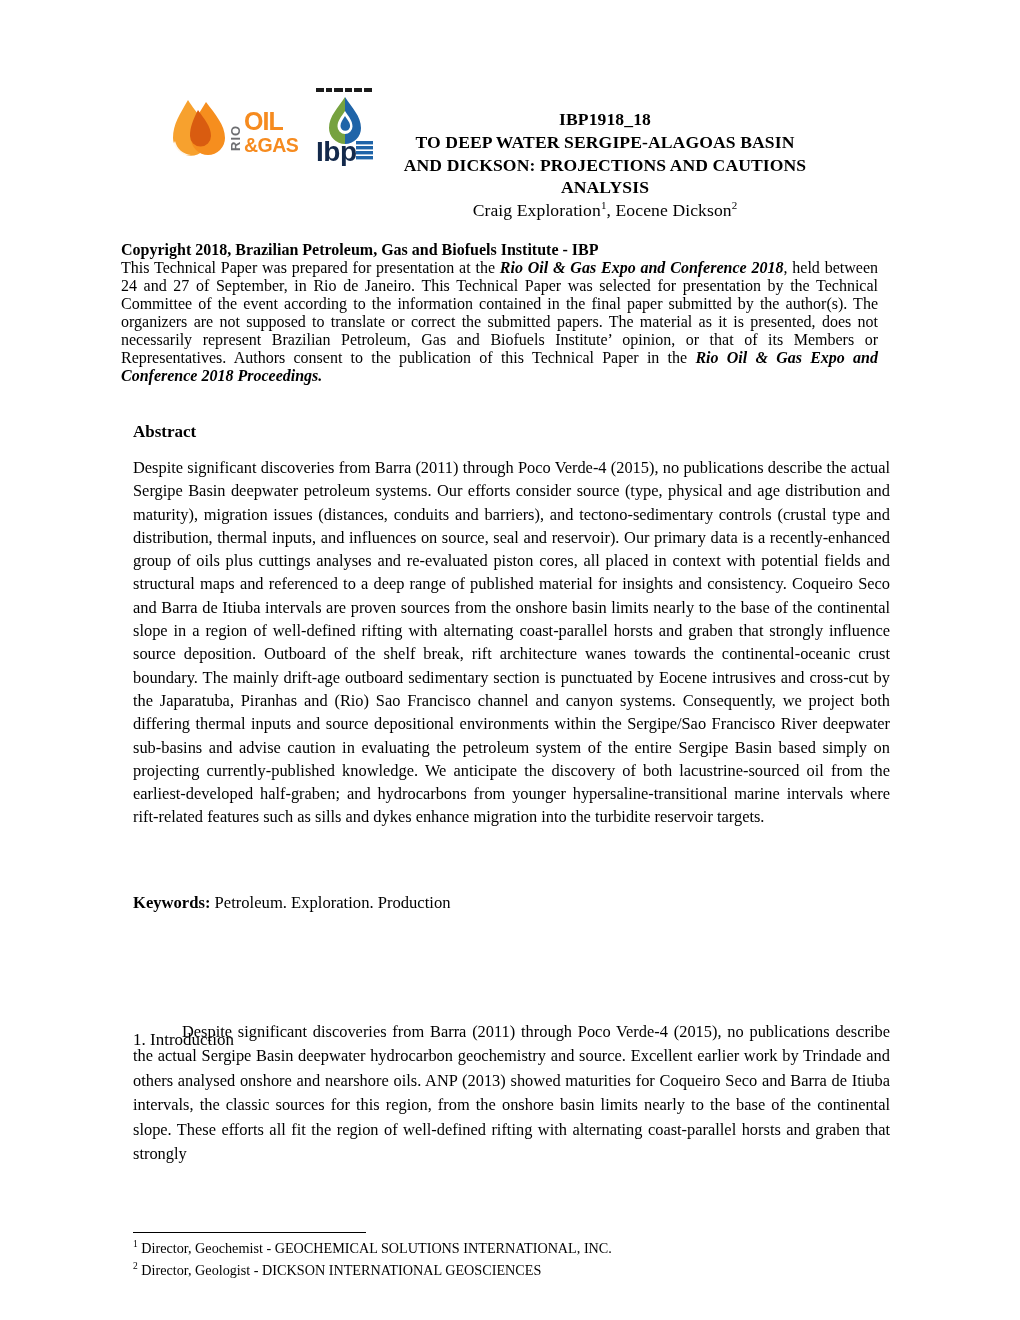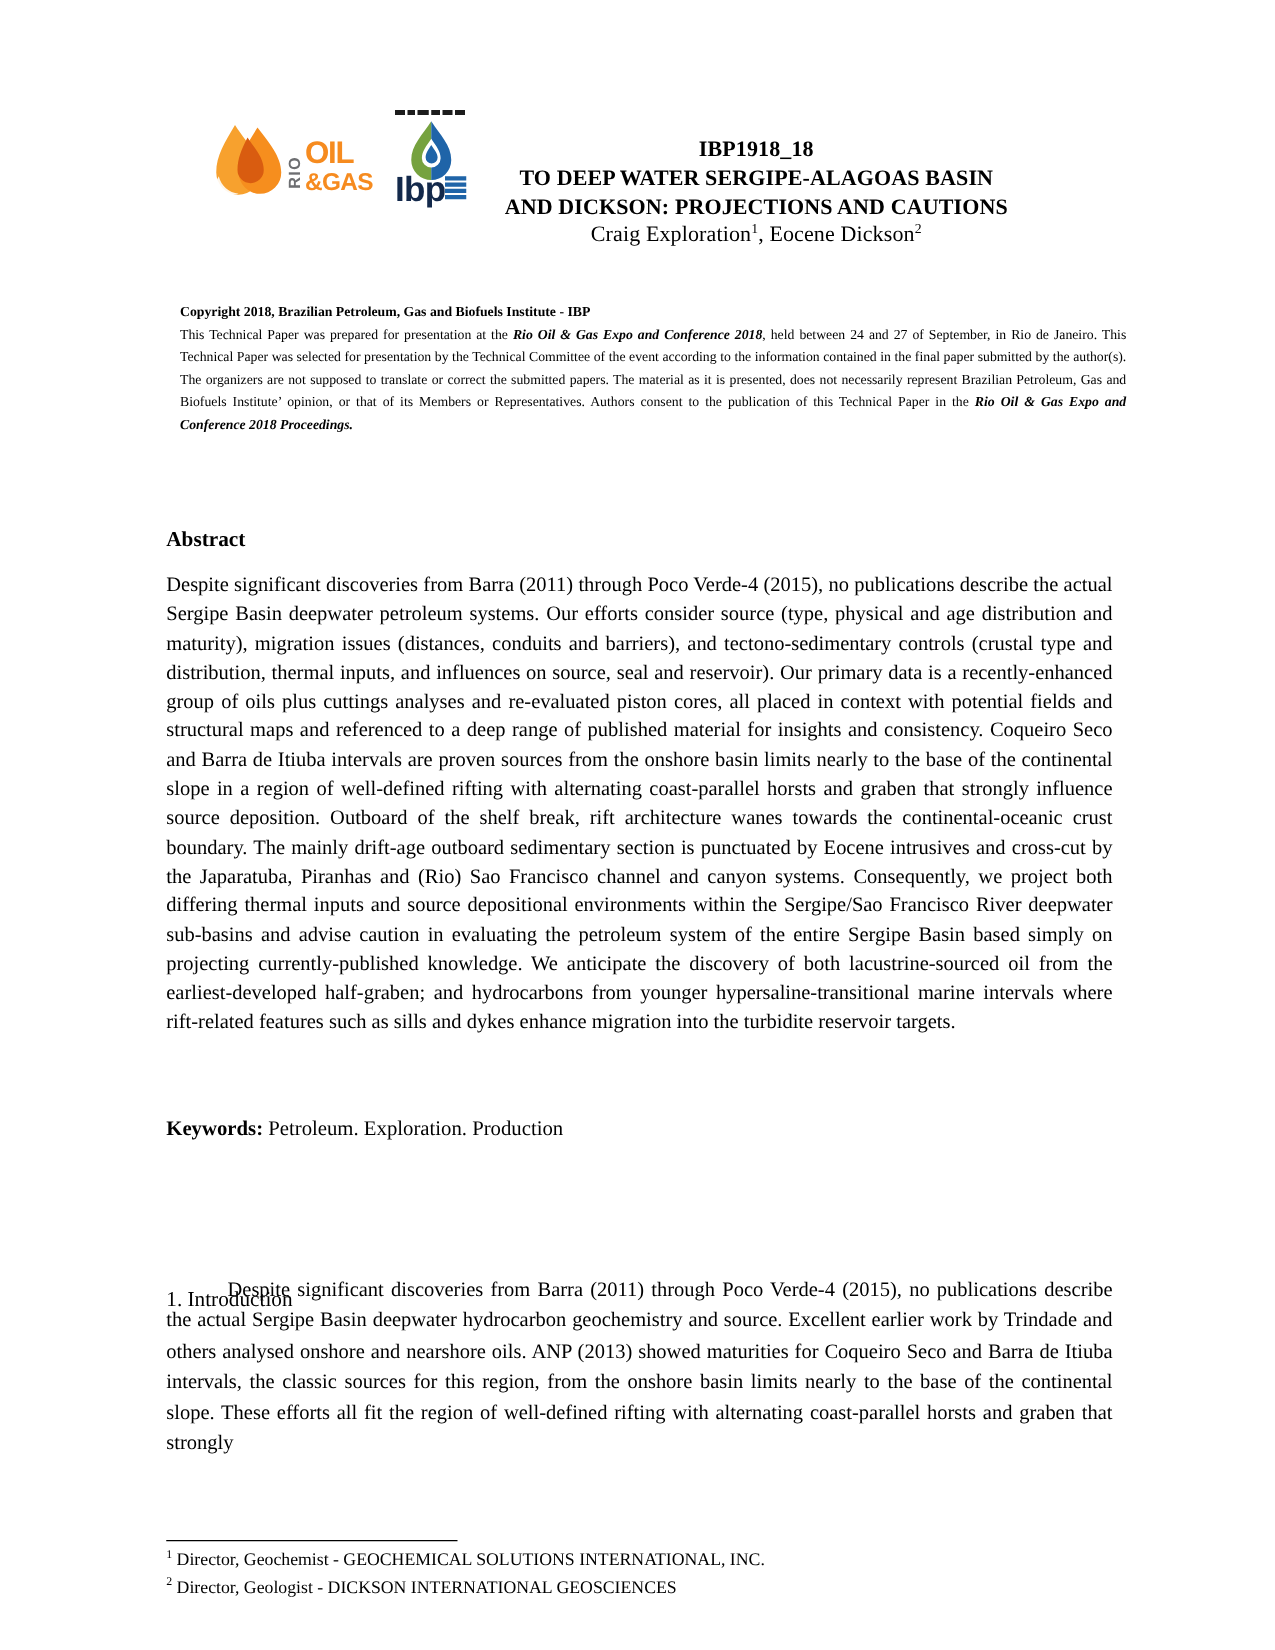--- a/index.html
+++ b/index.html
@@ -10,21 +10,21 @@
   .rio-logo{position:absolute;left:170px;top:95px;width:132px;height:70px;}
   .ibp-logo{position:absolute;left:316px;top:88px;width:58px;height:78px;}
 
   
   .title-block{position:absolute;top:85px;right:115px;width:600px;text-align:center;
     font-weight:bold;font-size:17.6px;line-height:22.8px;letter-spacing:.1px;margin-top:23px;}
   .title-block .authors{font-weight:normal;margin-top:0;}
   sup.auth{font-size:11px;line-height:0;vertical-align:super;}
 
   
-  .copyright{position:absolute;top:241px;left:144px;width:757px;font-size:11px;line-height:18px;text-align:justify;}
+  .copyright{position:absolute;top:241px;left:121px;width:757px;font-size:16px;line-height:18px;text-align:justify;}
   .copyright .c-head{font-weight:bold;}
   .bi{font-weight:bold;font-style:italic;}
 
   
   .abs-head{position:absolute;top:422px;left:133px;font-weight:bold;font-size:17px;}
   .abs-body{position:absolute;top:456px;left:133px;width:757px;font-size:16.4px;line-height:23.3px;text-align:justify;}
 
   
   .keywords{position:absolute;top:893px;left:133px;width:757px;font-size:16.6px;}
   .keywords .k-label{font-weight:bold;text-align:center;}
@@ -87,20 +87,21 @@
         <rect x="40" y="63" width="17" height="3.4" fill="#1F64A8"></rect>
         <rect x="40" y="68" width="17" height="3.4" fill="#1F64A8"></rect>
       </g>
     </svg>
   </div>
 
   <div class="title-block">
     <div>IBP1918_18</div>
     <div>TO DEEP WATER SERGIPE-ALAGOAS BASIN</div>
     <div>AND DICKSON: PROJECTIONS AND CAUTIONS</div>
+    <div>ANALYSIS</div>
     <div class="authors">
       <span>Craig Exploration</span><sup class="auth">1</sup><span>, </span><span>Eocene Dickson</span><sup class="auth">2</sup>
     </div>
   </div>
 
   <div class="copyright">
     <div class="c-head">Copyright 2018, Brazilian Petroleum, Gas and Biofuels Institute - IBP</div>
     <div class="c-body"><span>This Technical Paper was prepared for presentation at the </span><span class="bi">Rio Oil &amp; Gas Expo and Conference 2018</span><span>, held between 24 and 27 of September, in Rio de Janeiro. This Technical Paper was selected for presentation by the Technical Committee of the event according to the information contained in the final paper submitted by the author(s). The organizers are not supposed to translate or correct the submitted papers. The material as it is presented, does not necessarily represent Brazilian Petroleum, Gas and Biofuels Institute’ opinion, or that of its Members or Representatives. Authors consent to the publication of this Technical Paper in the </span><span class="bi">Rio Oil &amp; Gas Expo and Conference 2018 Proceedings.</span></div>
   </div>
 

